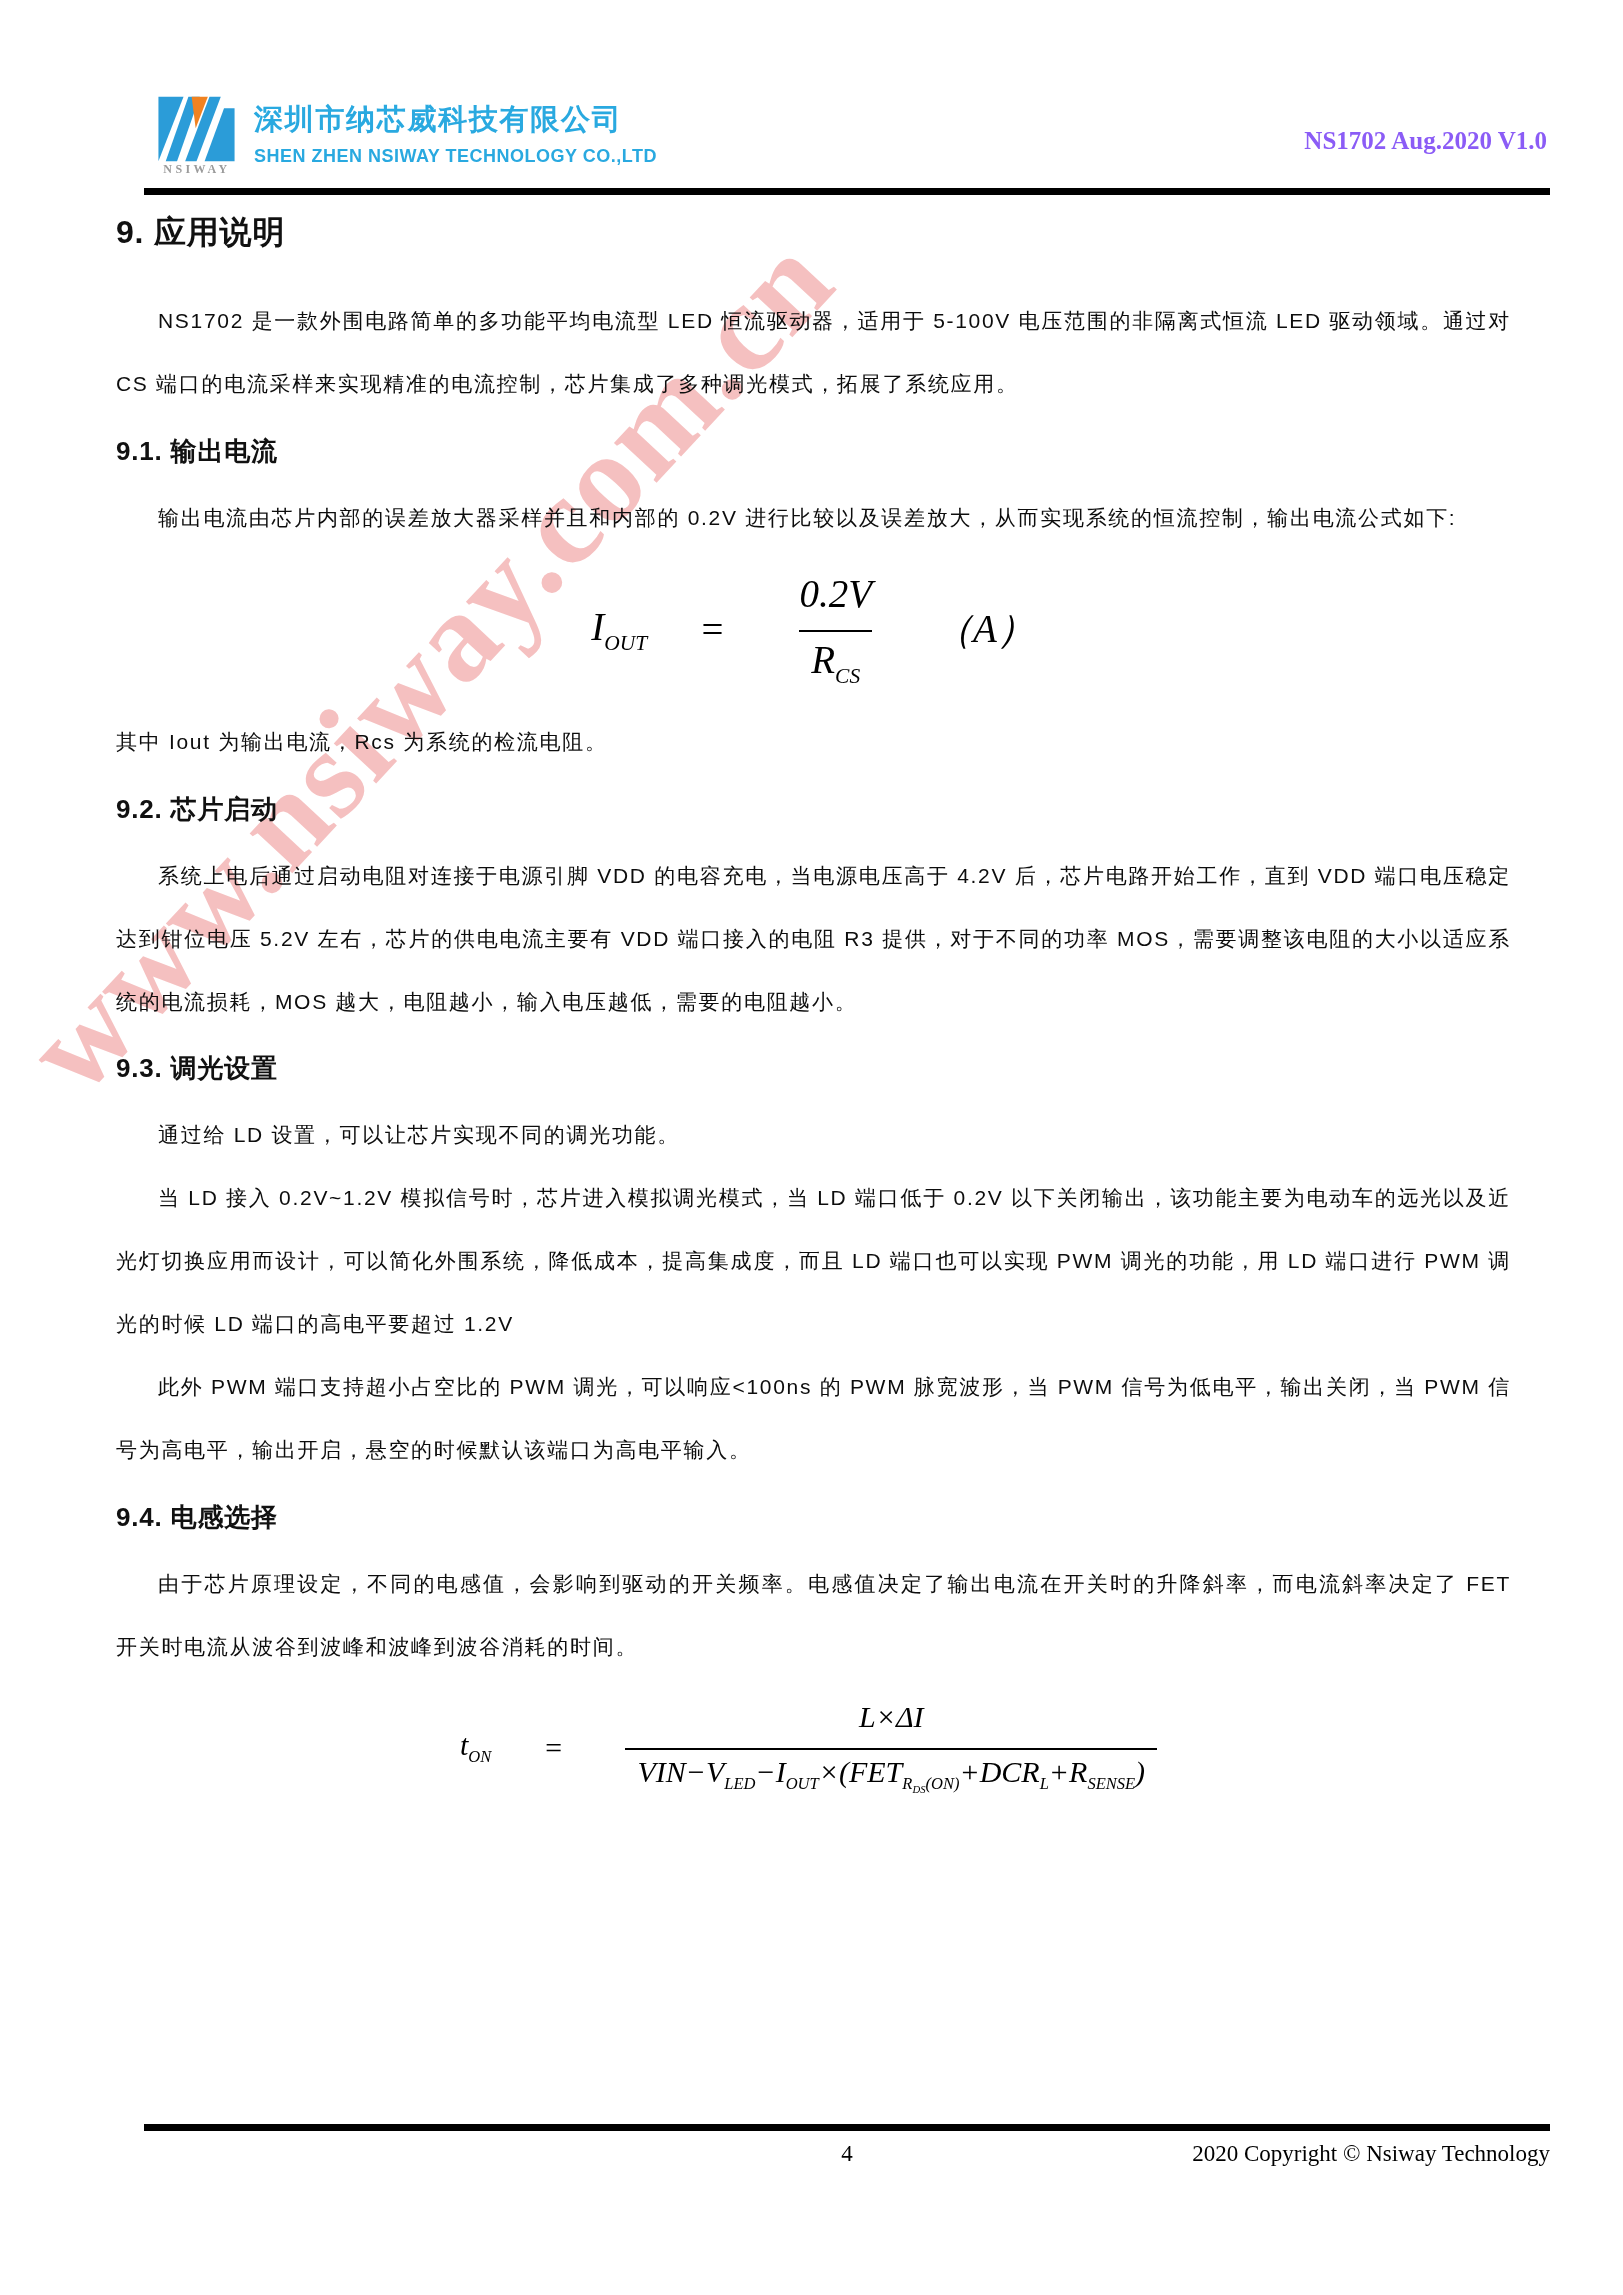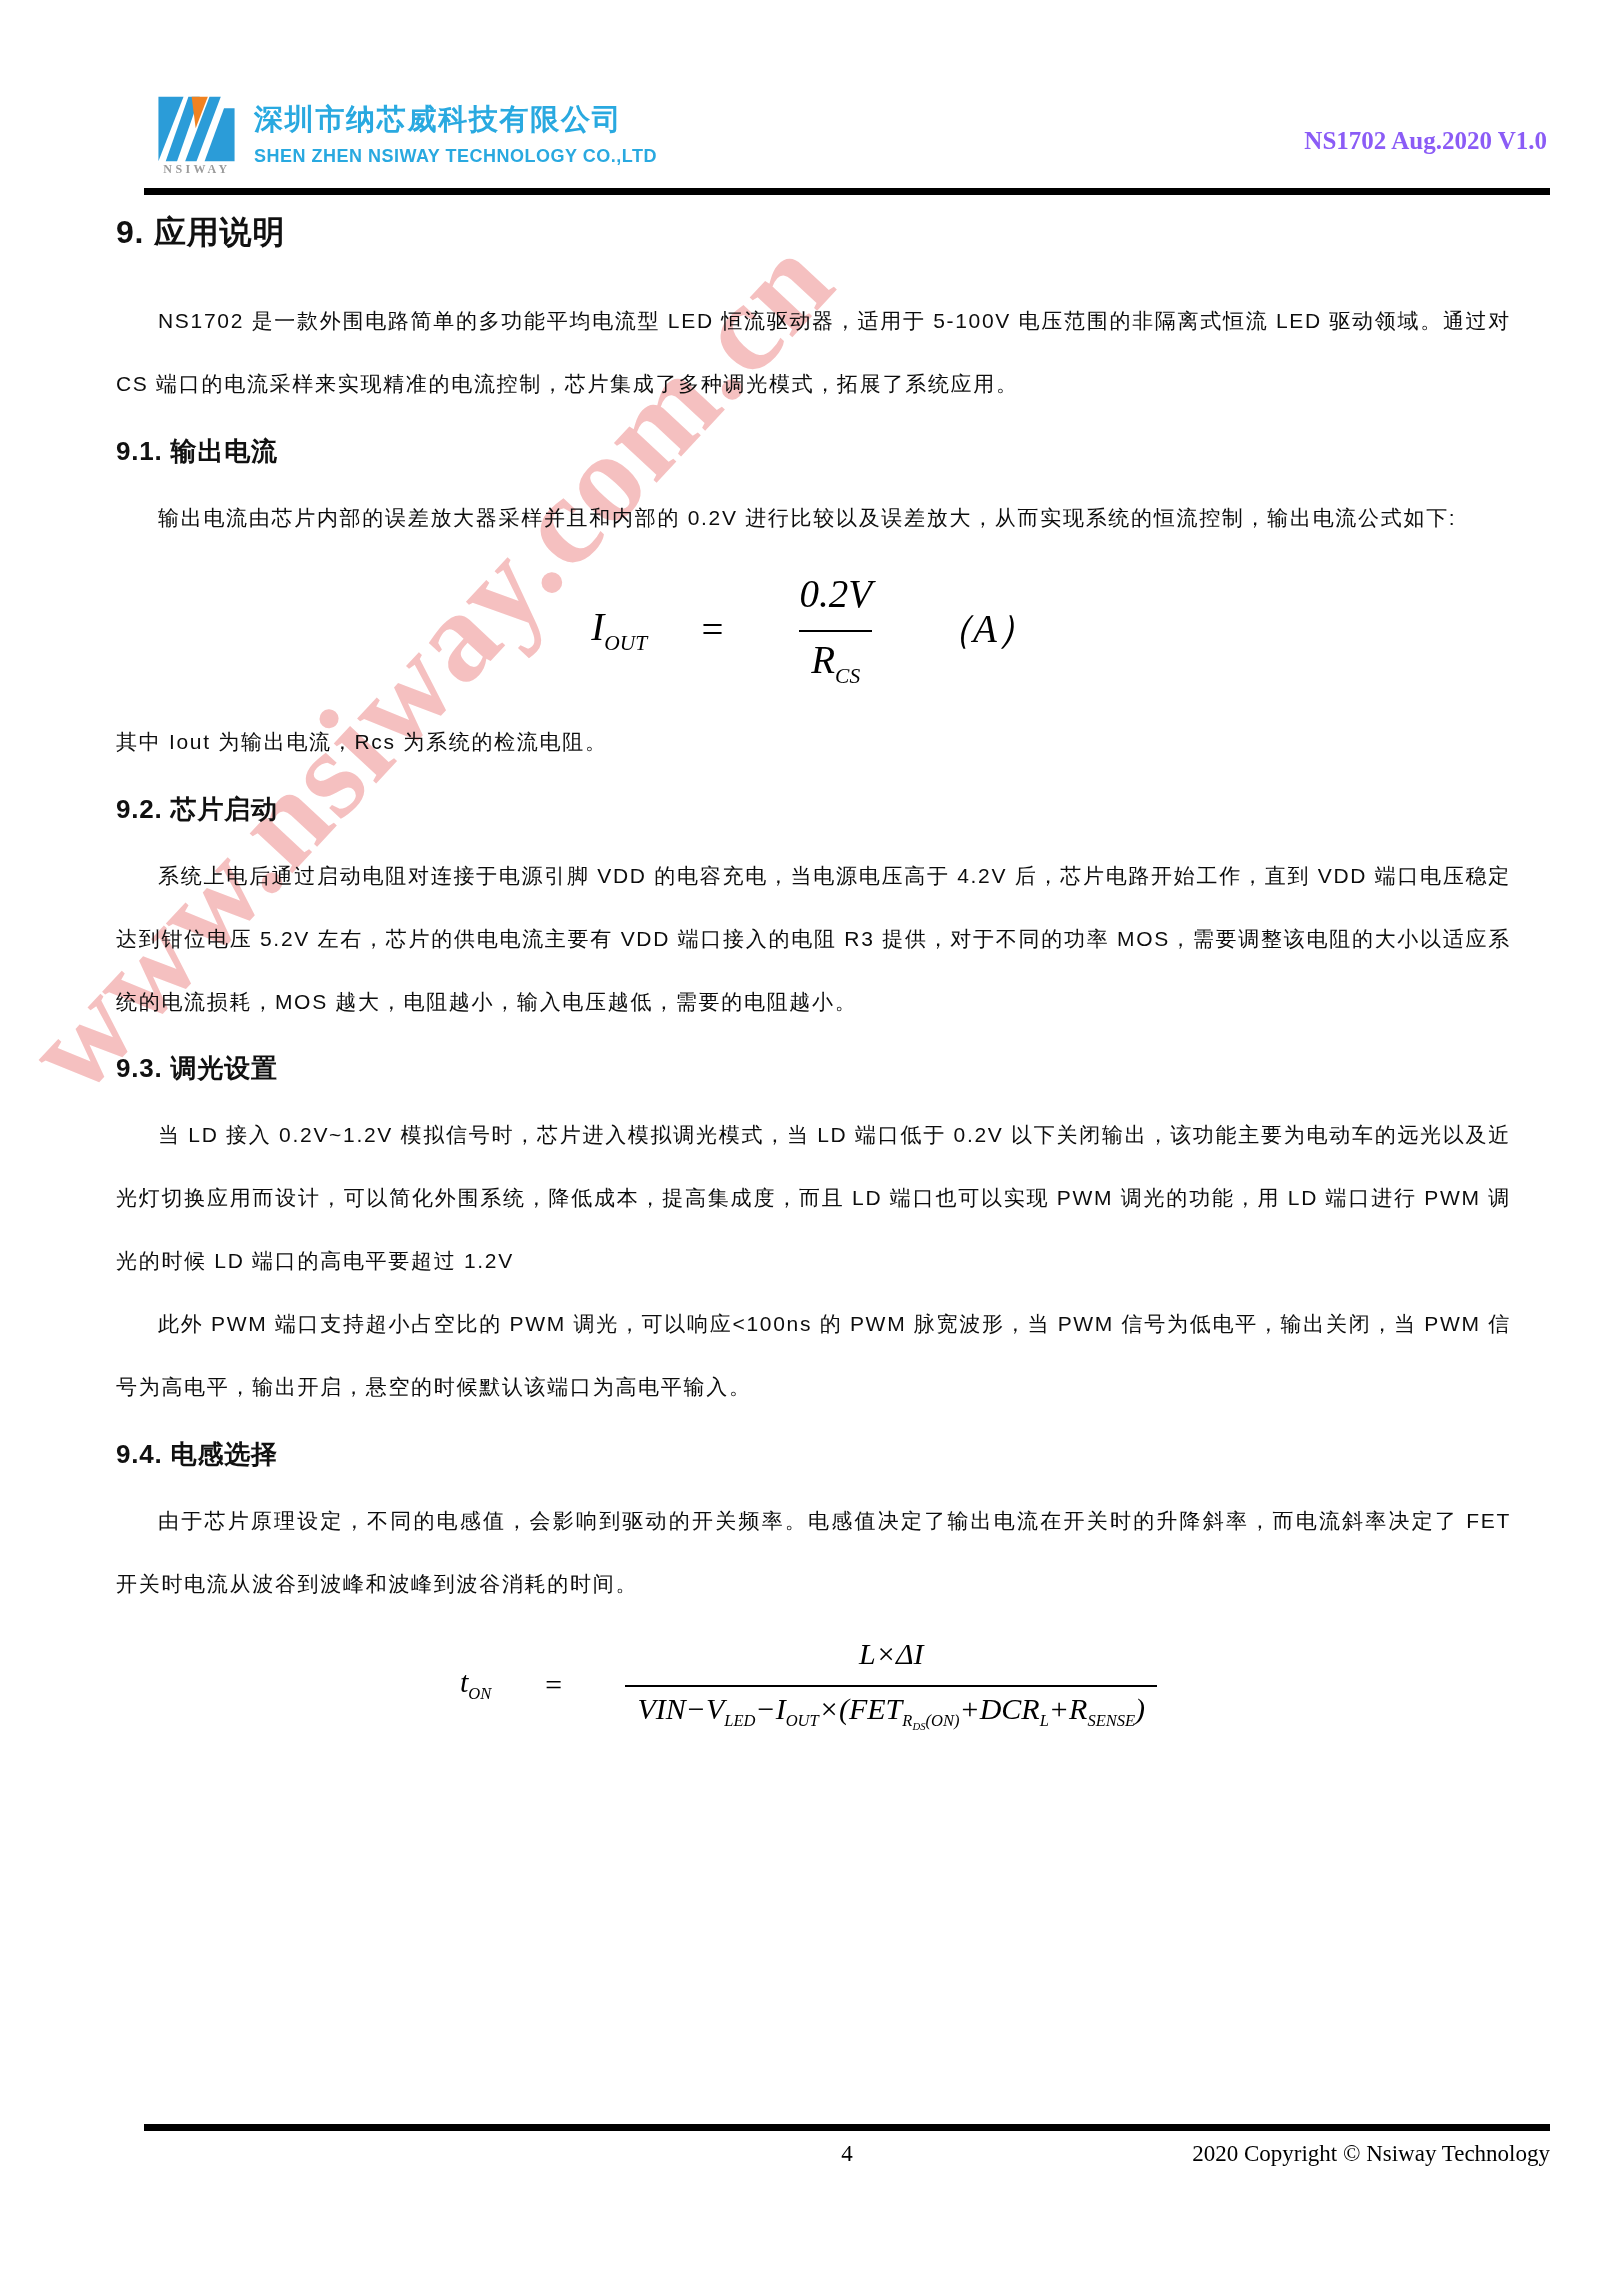--- a/index.html
+++ b/index.html
@@ -111,20 +111,21 @@
       </span>
       <span>（A）</span>
     </div>
 
     <p class="para">其中 Iout 为输出电流，Rcs 为系统的检流电阻。</p>
 
     <div class="sec-h">9.2. 芯片启动</div>
     <p class="para indent">系统上电后通过启动电阻对连接于电源引脚 VDD 的电容充电，当电源电压高于 4.2V 后，芯片电路开始工作，直到 VDD 端口电压稳定达到钳位电压 5.2V 左右，芯片的供电电流主要有 VDD 端口接入的电阻 R3 提供，对于不同的功率 MOS，需要调整该电阻的大小以适应系统的电流损耗，MOS 越大，电阻越小，输入电压越低，需要的电阻越小。</p>
 
     <div class="sec-h">9.3. 调光设置</div>
+    <p class="para indent">通过给 LD 设置，可以让芯片实现不同的调光功能。</p>
     <p class="para indent">当 LD 接入 0.2V~1.2V 模拟信号时，芯片进入模拟调光模式，当 LD 端口低于 0.2V 以下关闭输出，该功能主要为电动车的远光以及近光灯切换应用而设计，可以简化外围系统，降低成本，提高集成度，而且 LD 端口也可以实现 PWM 调光的功能，用 LD 端口进行 PWM 调光的时候 LD 端口的高电平要超过 1.2V</p>
     <p class="para indent">此外 PWM 端口支持超小占空比的 PWM 调光，可以响应&lt;100ns 的 PWM 脉宽波形，当 PWM 信号为低电平，输出关闭，当 PWM 信号为高电平，输出开启，悬空的时候默认该端口为高电平输入。</p>
 
     <div class="sec-h">9.4. 电感选择</div>
     <p class="para indent">由于芯片原理设定，不同的电感值，会影响到驱动的开关频率。电感值决定了输出电流在开关时的升降斜率，而电流斜率决定了 FET 开关时电流从波谷到波峰和波峰到波谷消耗的时间。</p>
 
     <div class="formula f-mid">
       <span><span>t</span><span class="sb">ON</span></span>
       <span class="f-eq">=</span>
       <span class="frac">

